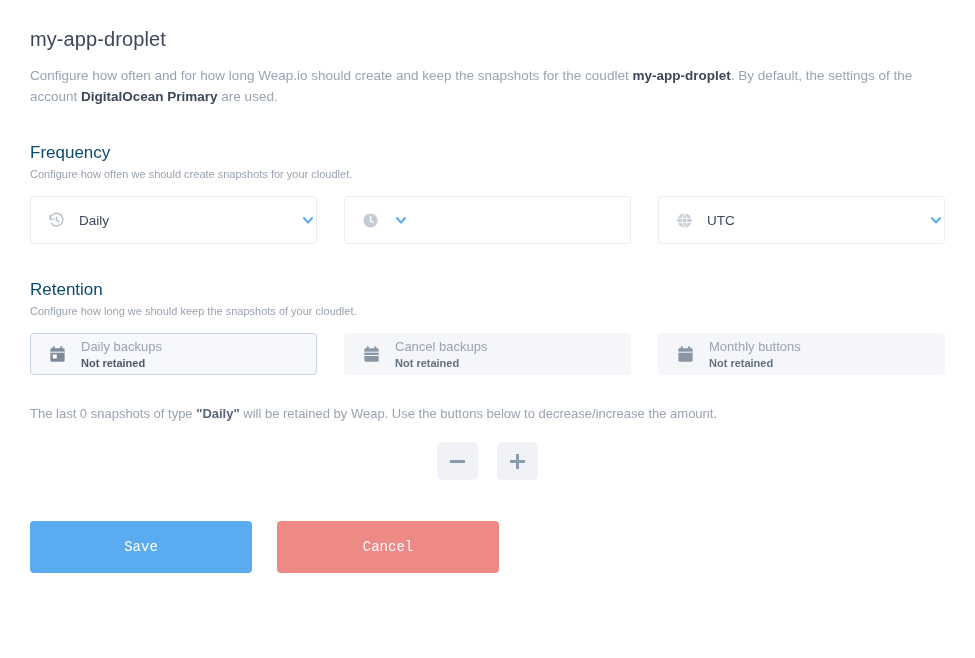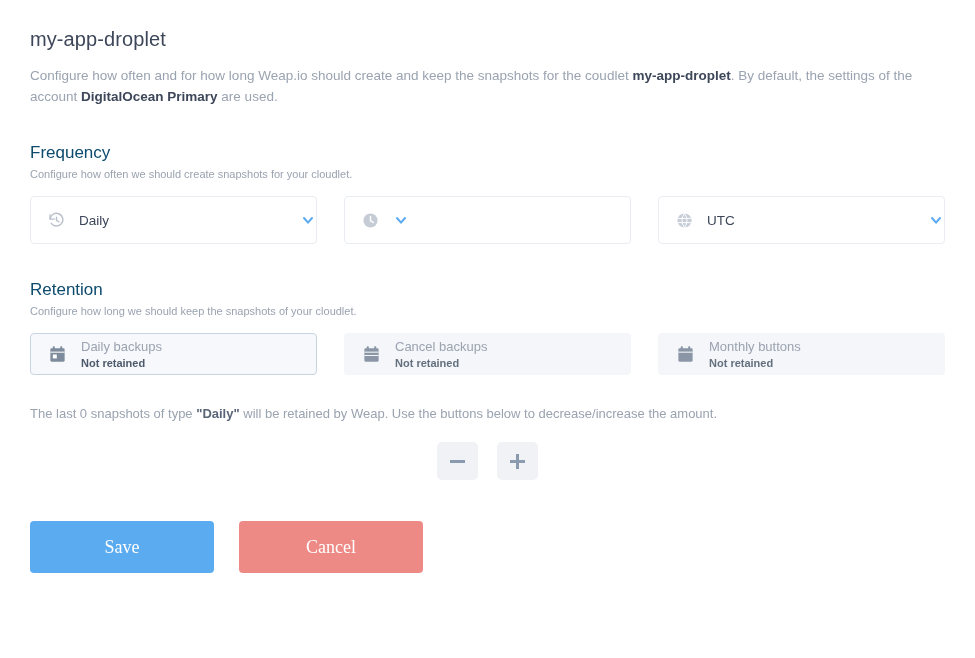--- a/index.html
+++ b/index.html
@@ -195,26 +195,26 @@
     height: 15px;
     background: #8a9bb0;
   }
 
   .actions {
     margin-top: 41px;
     display: flex;
     gap: 25px;
   }
   .btn {
-    width: 184px;
+    width: 222px;
     height: 52px;
     border: none;
     border-radius: 4px;
-    font-family: Liberation Serif, serif;
-    font-size: 18px;
+    font-family: Liberation Mono, monospace;
+    font-size: 14px;
     color: #ffffff;
     cursor: pointer;
   }
   .btn-save { background: #5aabf0; }
   .btn-cancel { background: #ee8a85; }
 </style>
 </head>
 <body>
 
 <div class="page">

